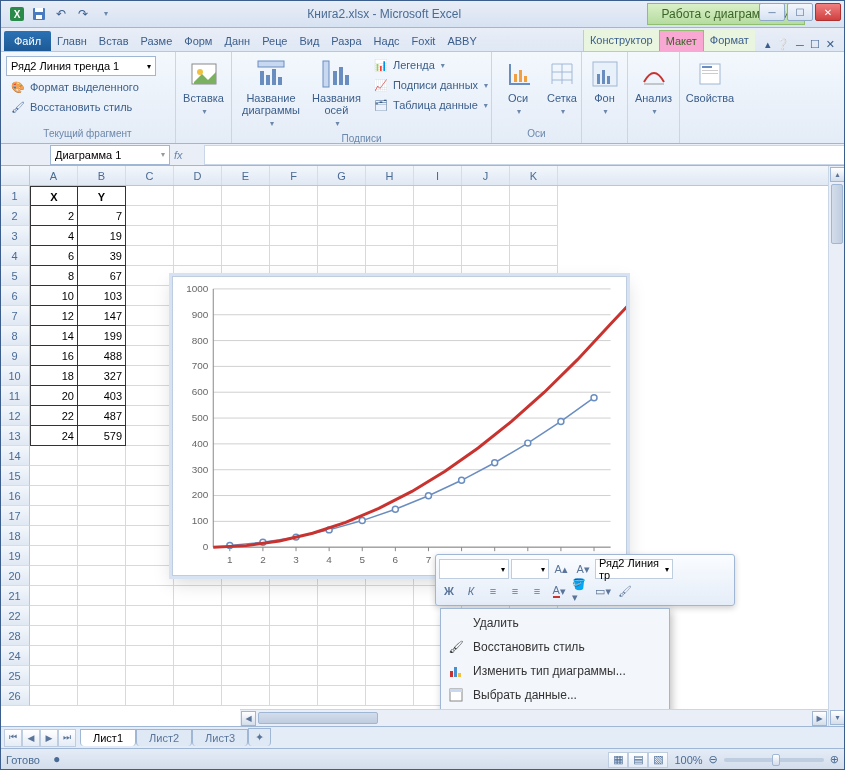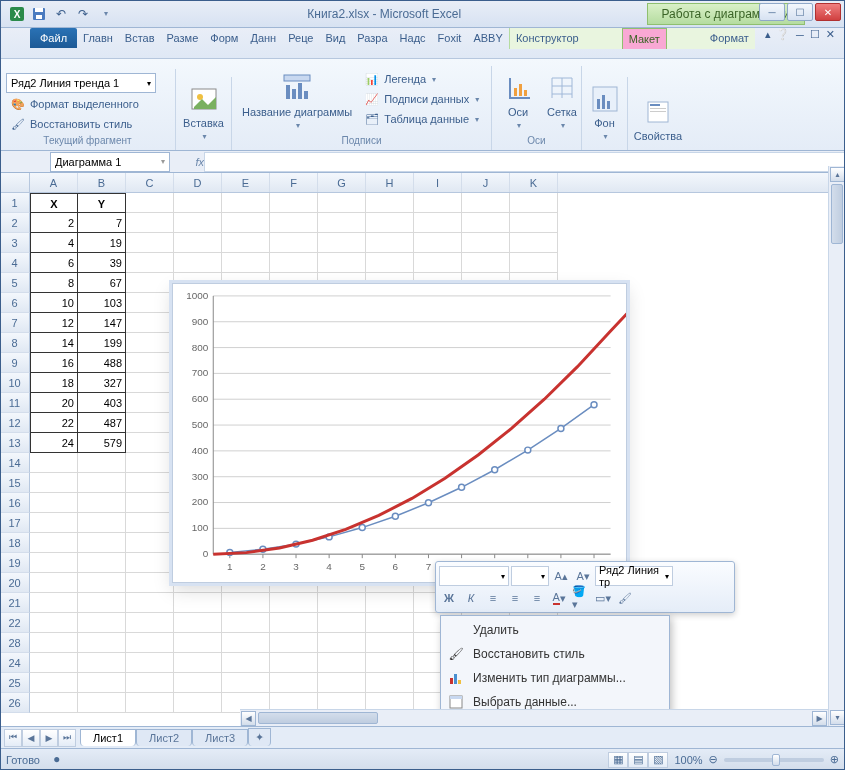--- a/index.html
+++ b/index.html
@@ -9,45 +9,45 @@
 .titlebar { height: 28px; background: linear-gradient(#e9eef7,#d7e2f2); border-bottom: 1px solid #9fb6d4; display: flex; align-items: center; font-size: 12px; position: relative; }
 .qat { display: flex; gap: 4px; padding: 0 8px; align-items: center; }
 .qat-icon { width: 18px; height: 18px; display:flex; align-items:center; justify-content:center; color:#3b5e8c; }
 .title-center { flex: 1; text-align: center; color: #4a6b94; }
 .chart-tools-tab { background: linear-gradient(#d9f0c7,#b5dca0); border: 1px solid #8fbf6f; padding: 3px 14px; margin-right: 40px; color: #3b6427; font-size: 12px; }
 .win-controls { position: absolute; right: 4px; top: 3px; display: flex; gap: 2px; }
 .win-btn { width: 26px; height: 18px; border: 1px solid #8fa8c8; background: linear-gradient(#f3f7fc,#d7e2f2); border-radius: 2px; display:flex; align-items:center; justify-content:center; font-size:10px; color:#4a6b94; }
 .win-btn.close { background: linear-gradient(#f08080,#d04040); border-color:#b03030; color:#fff; }
 
 
-.ribbon-tabs { height: 31px; background: linear-gradient(#e9eef7,#dfe8f5); border-bottom: 1px solid #b6c7de; display: flex; align-items: flex-start; font-size: 11px; padding-left: 26px; }
+.ribbon-tabs { height: 24px; background: linear-gradient(#e9eef7,#dfe8f5); border-bottom: 1px solid #b6c7de; display: flex; align-items: flex-end; font-size: 11px; }
 .rtab { padding: 4px 6px; color: #3b5e8c; cursor: pointer; }
 .rtab.file { background: linear-gradient(#2a72b5,#1d5a96); color: #fff; border-radius: 2px 2px 0 0; margin-left: 4px; padding: 4px 10px; }
 .rtab.active { background: #f9a8d4; border: 1px solid #8fbf6f; border-bottom: none; color: #3b6427; }
-.chart-tools-group { margin-left: auto; display: flex; background: #e9f5df; border-left: 1px solid #b5dca0; gap: 37px; }
+.chart-tools-group { margin-left: auto; display: flex; background: #e9f5df; border-left: 1px solid #b5dca0; }
 .help-area { padding: 0 10px; color:#3b5e8c; display:flex; gap:6px; align-items:center; }
 
 
-.ribbon { height: 92px; background: linear-gradient(#f3f8fd,#e4ecf7); border-bottom: 1px solid #9fb6d4; display: flex; font-size: 11px; align-items: flex-end; }
+.ribbon { height: 92px; background: linear-gradient(#f3f8fd,#e4ecf7); border-bottom: 1px solid #9fb6d4; display: flex; font-size: 11px; }
 .rgroup { border-right: 1px solid #c8d6e8; padding: 4px 6px; display: flex; flex-direction: column; justify-content: space-between; }
 .rgroup-label { text-align: center; color: #6b87ab; font-size: 10px; margin-top: 2px; }
 .rgroup-body { display: flex; gap: 4px; align-items: flex-start; }
 .big-btn { display: flex; flex-direction: column; align-items: center; padding: 2px 4px; cursor: pointer; text-align: center; line-height: 1.1; color: #3b5e8c; border-radius:3px; }
 .big-btn .ico { width: 32px; height: 32px; margin-bottom: 2px; display:flex; align-items:center; justify-content:center; }
 .small-row { display: flex; flex-direction: column; gap: 2px; }
 .small-btn { display: flex; align-items: center; gap: 4px; padding: 1px 4px; color: #3b5e8c; cursor: pointer; border-radius:2px; white-space:nowrap; }
 .small-btn .ico { width: 16px; height: 16px; display:flex; align-items:center; justify-content:center; }
 .dd-arrow::after { content:"▾"; font-size:8px; margin-left:2px; color:#6b87ab; }
 .sel-group { display:flex; flex-direction:column; gap:2px; }
 .sel-combo { width: 150px; height: 20px; border: 1px solid #9fb6d4; background: #fff; font-size: 11px; padding: 1px 4px; display:flex; align-items:center; justify-content:space-between; }
 
 
 .fbar { height: 22px; background: #e9eef7; border-bottom: 1px solid #9fb6d4; display: flex; align-items: center; font-size: 11px; }
 .namebox { width: 120px; height: 20px; border: 1px solid #9fb6d4; background: #fff; margin: 0 4px 0 50px; padding: 0 4px; display:flex; align-items:center; justify-content:space-between; }
-.fx-label { width: 30px; text-align: right; color: #6b87ab; font-style: italic; }
+.fx-label { width: 30px; text-align: left; color: #6b87ab; font-style: italic; }
 .formula-input { flex: 1; height: 20px; border: 1px solid #c8d6e8; background: #fff; }
 
 
 .grid-area { position: relative; height: 560px; overflow: hidden; background: #fff; }
 .col-headers { display: flex; height: 20px; background: linear-gradient(#f3f7fc,#e0e8f3); border-bottom: 1px solid #b6c7de; position: absolute; top:0; left:0; right:0; }
 .corner { width: 30px; border-right: 1px solid #b6c7de; background: linear-gradient(#f3f7fc,#e0e8f3); }
 .col-h { width: 48px; border-right: 1px solid #d3ddeb; text-align: center; font-size: 11px; color: #4a6b94; line-height: 20px; }
 .rows { position: absolute; top: 20px; left: 0; right: 0; }
 .row { display: flex; height: 20px; }
 .row-h { width: 30px; background: linear-gradient(#f3f7fc,#e0e8f3); border-right: 1px solid #b6c7de; border-bottom: 1px solid #d3ddeb; text-align: center; font-size: 11px; color: #4a6b94; line-height: 20px; }
@@ -197,20 +197,32 @@
               <rect x="2" y="2" width="26" height="6" fill="#c8d8f0" stroke="#6a8dc0"></rect>
               <rect x="4" y="12" width="4" height="14" fill="#6a8dc0"></rect>
               <rect x="10" y="16" width="4" height="10" fill="#6a8dc0"></rect>
               <rect x="16" y="10" width="4" height="16" fill="#6a8dc0"></rect>
               <rect x="22" y="18" width="4" height="8" fill="#6a8dc0"></rect>
             </svg>
           </span>
         <span>Название диаграммы</span>
           <span class="dd-arrow"></span>
       </div>
+      <div class="big-btn">
+        <span class="ico">
+            <svg width="30" height="30">
+              <rect x="2" y="2" width="6" height="26" fill="#c8d8f0" stroke="#6a8dc0"></rect>
+              <rect x="12" y="12" width="4" height="14" fill="#6a8dc0"></rect>
+              <rect x="18" y="8" width="4" height="18" fill="#6a8dc0"></rect>
+              <rect x="24" y="16" width="4" height="10" fill="#6a8dc0"></rect>
+            </svg>
+          </span>
+        <span>Названия осей</span>
+          <span class="dd-arrow"></span>
+      </div>
       <div class="small-row">
         <div class="small-btn dd-arrow">
             <span class="ico">📊</span>
             <span>Легенда</span>
           </div>
         <div class="small-btn dd-arrow">
             <span class="ico">📈</span>
             <span>Подписи данных</span>
           </div>
         <div class="small-btn dd-arrow">
@@ -251,20 +263,33 @@
     <div class="big-btn">
       <span class="ico">
           <svg width="28" height="28">
             <rect x="2" y="2" width="24" height="24" fill="#e8f0fa" stroke="#9fb6d4"></rect>
             <rect x="6" y="14" width="3" height="10" fill="#6a8dc0"></rect>
             <rect x="11" y="10" width="3" height="14" fill="#6a8dc0"></rect>
             <rect x="16" y="16" width="3" height="8" fill="#6a8dc0"></rect>
           </svg>
         </span>
       <span>Фон</span>
+        <span class="dd-arrow"></span>
+    </div>
+    <div class="rgroup-label"></div>
+  </div>
+  <div class="rgroup" style="width:52px">
+    <div class="big-btn">
+      <span class="ico">
+          <svg width="28" height="28">
+            <path d="M4 22 Q 14 4 24 22" stroke="#c8322f" stroke-width="2" fill="none"></path>
+            <path d="M4 24 L24 24" stroke="#999"></path>
+          </svg>
+        </span>
+      <span>Анализ</span>
         <span class="dd-arrow"></span>
     </div>
     <div class="rgroup-label"></div>
   </div>
   <div class="rgroup" style="width:60px;border-right:none">
     <div class="big-btn">
       <span class="ico">
           <svg width="28" height="28">
             <rect x="4" y="4" width="20" height="20" fill="#fff" stroke="#9fb6d4"></rect>
             <rect x="6" y="6" width="10" height="2" fill="#6a8dc0"></rect>

